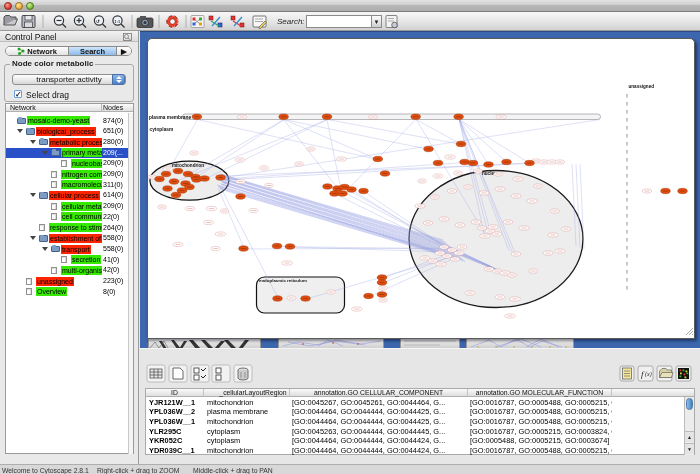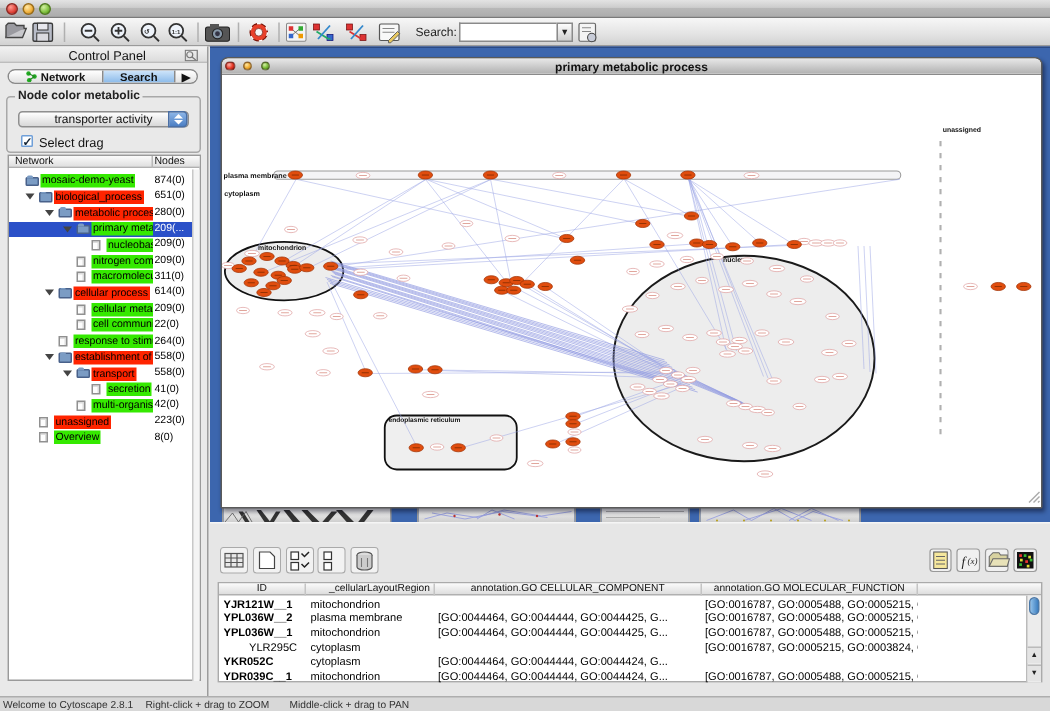--- a/index.html
+++ b/index.html
@@ -12,29 +12,29 @@
   background:linear-gradient(#e3e3e3,#cdcdcd 45%,#b8b8b8 50%,#adadad);
   border-bottom:1px solid #7a7a7a; }
 #titlebar .tl { position:absolute; top:2px; width:8px; height:8px; border-radius:50%; }
 #titlebar .title { position:absolute; top:1.5px; left:0; width:700px; text-align:center;
   font-size:8.5px; font-weight:bold; color:#1a1a1a; }
 
 
 #toolbar { left:0; top:12px; width:700px; height:19px;
   background:linear-gradient(#f7f7f7,#e3e3e3 60%,#d2d2d2);
   border-bottom:1px solid #9a9a9a; }
-#searchlbl { position:absolute; top:5px; left:277px; font-size:8px; color:#222; }
+#searchlbl { position:absolute; top:5px; left:277px; font-size:8px; color:#222;font-style:italic; }
 #searchbox { position:absolute; top:3px; left:306px; width:65px; height:13px; background:#fff; border:1px solid #8a8a8a; border-right:none; }
 #searcharrow { position:absolute; top:3px; left:371px; width:11px; height:13px; background:linear-gradient(#fdfdfd,#cfcfcf); border:1px solid #8a8a8a; font-size:6px; color:#222; text-align:center; line-height:13px; }
 
 
 #cpanel { left:0; top:31px; width:139px; height:433px; background:#e9e9e9; border-right:1px solid #9c9c9c; }
 #cpanel-head { position:absolute; left:0; top:0; width:138px; height:11px;
   background:linear-gradient(#f2f2f2,#dcdcdc); border-bottom:1px solid #bdbdbd;
-  font-size:8.5px; color:#111; padding:1px 0 0 5px;text-align:center; }
+  font-size:8.5px; color:#111; padding:1px 0 0 5px; }
 #tabctl { position:absolute; left:5px; top:15px; width:127px; height:10px; border:1px solid #8a8a8a; border-radius:5px; background:#fff; overflow:hidden; display:flex; }
 #tabctl .seg { height:100%; font-size:7.5px; font-weight:bold; text-align:center; line-height:9px; color:#111; }
 #groupbox { position:absolute; left:4px; top:33px; width:130px; height:38px; border:1px solid #a8a8a8; border-radius:3px; }
 #grouplbl { position:absolute; left:10px; top:28px; background:#e9e9e9; padding:0 2px; font-size:8px; font-weight:bold; color:#222; }
 #dropdown { position:absolute; left:12px; top:43px; width:114px; height:11px; border:1px solid #8f8f8f; border-radius:3px; background:linear-gradient(#ffffff,#d8d8d8); font-size:8px; color:#111; text-align:center; line-height:10px; }
 #dropbtn { position:absolute; right:0px; top:-1px; width:13px; height:11px; border-radius:0 3px 3px 0; background:linear-gradient(#8db6e8,#4c7fc4); border:1px solid #4a6fa5; }
 #checkbox { position:absolute; left:14px; top:59px; width:8px; height:8px; background:#fff; border:1.5px solid #6f9fd8; border-radius:1px; font-size:8px; line-height:7px; color:#123; font-weight:bold; }
 #checklbl { position:absolute; left:26px; top:59px; font-size:8.5px; color:#111; }
 #treebox { position:absolute; left:5px; top:72px; width:129px; height:351px; background:#fff; border:1px solid #9a9a9a; }
 #treehead { position:absolute; left:0; top:0; width:127px; height:8px; background:linear-gradient(#fbfbfb,#dfdfdf); border-bottom:1px solid #b0b0b0; font-size:7px; color:#111; }
@@ -348,26 +348,20 @@
           <circle cx="12" cy="11" r="0.7"></circle>
           <circle cx="30" cy="11" r="0.7"></circle>
           <circle cx="48" cy="11" r="0.7"></circle>
           <circle cx="66" cy="11" r="0.7"></circle>
           <circle cx="84" cy="11" r="0.7"></circle>
           <circle cx="100" cy="11" r="0.7"></circle>
         </g>
 </svg>
 </div>
   <div id="iwin">
-    <div id="iwin-tb">
-      <div class="tl" style="left:2.2px; background:radial-gradient(circle at 35% 30%, #ffb4aa, #e73c2a 55%, #a81408);"></div>
-      <div class="tl" style="left:13.9px; background:radial-gradient(circle at 35% 30%, #ffe9a8, #f0ad32 55%, #c07c10);"></div>
-      <div class="tl" style="left:25.6px; background:radial-gradient(circle at 35% 30%, #d8f2a8, #78bc34 55%, #4a8812);"></div>
-      <div class="title">primary metabolic process</div>
-    </div>
     <svg id="canvas" width="546" height="286" viewBox="0 0 546 286" style="position:absolute;left:0;top:11px;">
 <rect x="34.5" y="64" width="418" height="5.5" rx="2.7" fill="#f4f4f6" stroke="#9a9a9a" stroke-width="0.7"></rect>
 
 <ellipse cx="41.4" cy="130.7" rx="39.5" ry="19.5" fill="#ededed" stroke="#111" stroke-width="1.2"></ellipse>
 
 <ellipse cx="348" cy="189" rx="87" ry="68.5" fill="#ededed" stroke="#1a1a1a" stroke-width="1.3"></ellipse>
 
 <rect x="108.5" y="227" width="88" height="36" rx="8" fill="#efefef" stroke="#111" stroke-width="1.2"></rect>
 
 <line x1="479" y1="44" x2="479" y2="241" stroke="#b0b0b0" stroke-width="1.4" stroke-dasharray="3.5,4.5"></line>
@@ -788,43 +782,46 @@
       <div id="dhead">
         <span style="left:0;width:58px;">ID</span>
         <span style="left:58px;width:86px;padding-left:13px;">_cellularLayoutRegion</span>
         <span style="left:144px;width:178px;">annotation.GO CELLULAR_COMPONENT</span>
         <span style="left:322px;width:144px;">annotation.GO MOLECULAR_FUNCTION</span>
       </div>
       <div id="drows">
 <div class="drow" style="top:8.5px;">
 <span style="left:3px;width:54px;font-weight:bold;">YJR121W__1</span>
 <span style="left:61px;width:82px;">mitochondrion</span>
+<span style="left:146px;width:176px;">[GO:0045267, GO:0045261, GO:0044464, G...</span>
 <span style="left:324px;width:142px;">[GO:0016787, GO:0005488, GO:0005215, G...</span>
 </div>
 <div class="drow" style="top:18.2px;">
 <span style="left:3px;width:54px;font-weight:bold;">YPL036W__2</span>
 <span style="left:61px;width:82px;">plasma membrane</span>
 <span style="left:146px;width:176px;">[GO:0044464, GO:0044444, GO:0044425, G...</span>
 <span style="left:324px;width:142px;">[GO:0016787, GO:0005488, GO:0005215, G...</span>
 </div>
 <div class="drow" style="top:27.9px;">
 <span style="left:3px;width:54px;font-weight:bold;">YPL036W__1</span>
 <span style="left:61px;width:82px;">mitochondrion</span>
 <span style="left:146px;width:176px;">[GO:0044464, GO:0044444, GO:0044425, G...</span>
 <span style="left:324px;width:142px;">[GO:0016787, GO:0005488, GO:0005215, G...</span>
 </div>
 <div class="drow" style="top:37.6px;">
-<span style="left:20px;width:54px;font-weight:normal;">YLR295C</span>
+<span style="left:3px;width:54px;font-weight:bold;">YLR295C</span>
 <span style="left:61px;width:82px;">cytoplasm</span>
+<span style="left:146px;width:176px;">[GO:0045263, GO:0044444, GO:0044445, G...</span>
 <span style="left:324px;width:142px;">[GO:0016787, GO:0005215, GO:0003824, G...</span>
 </div>
 <div class="drow" style="top:47.3px;">
 <span style="left:3px;width:54px;font-weight:bold;">YKR052C</span>
 <span style="left:61px;width:82px;">cytoplasm</span>
 <span style="left:146px;width:176px;">[GO:0044464, GO:0044444, GO:0044424, G...</span>
+<span style="left:324px;width:142px;">[GO:0005488, GO:0005215, GO:0003674]</span>
 </div>
 <div class="drow" style="top:57.0px;">
 <span style="left:3px;width:54px;font-weight:bold;">YDR039C__1</span>
 <span style="left:61px;width:82px;">mitochondrion</span>
 <span style="left:146px;width:176px;">[GO:0044464, GO:0044444, GO:0044424, G...</span>
 <span style="left:324px;width:142px;">[GO:0016787, GO:0005488, GO:0005215, G...</span>
 </div>
 </div>
       <div id="dscroll">
 <div style="position:absolute;left:1px;top:1px;width:7px;height:12px;border-radius:4px;background:linear-gradient(90deg,#8fc0ea,#3e7fc0);border:0.5px solid #4a78a8;"></div>

